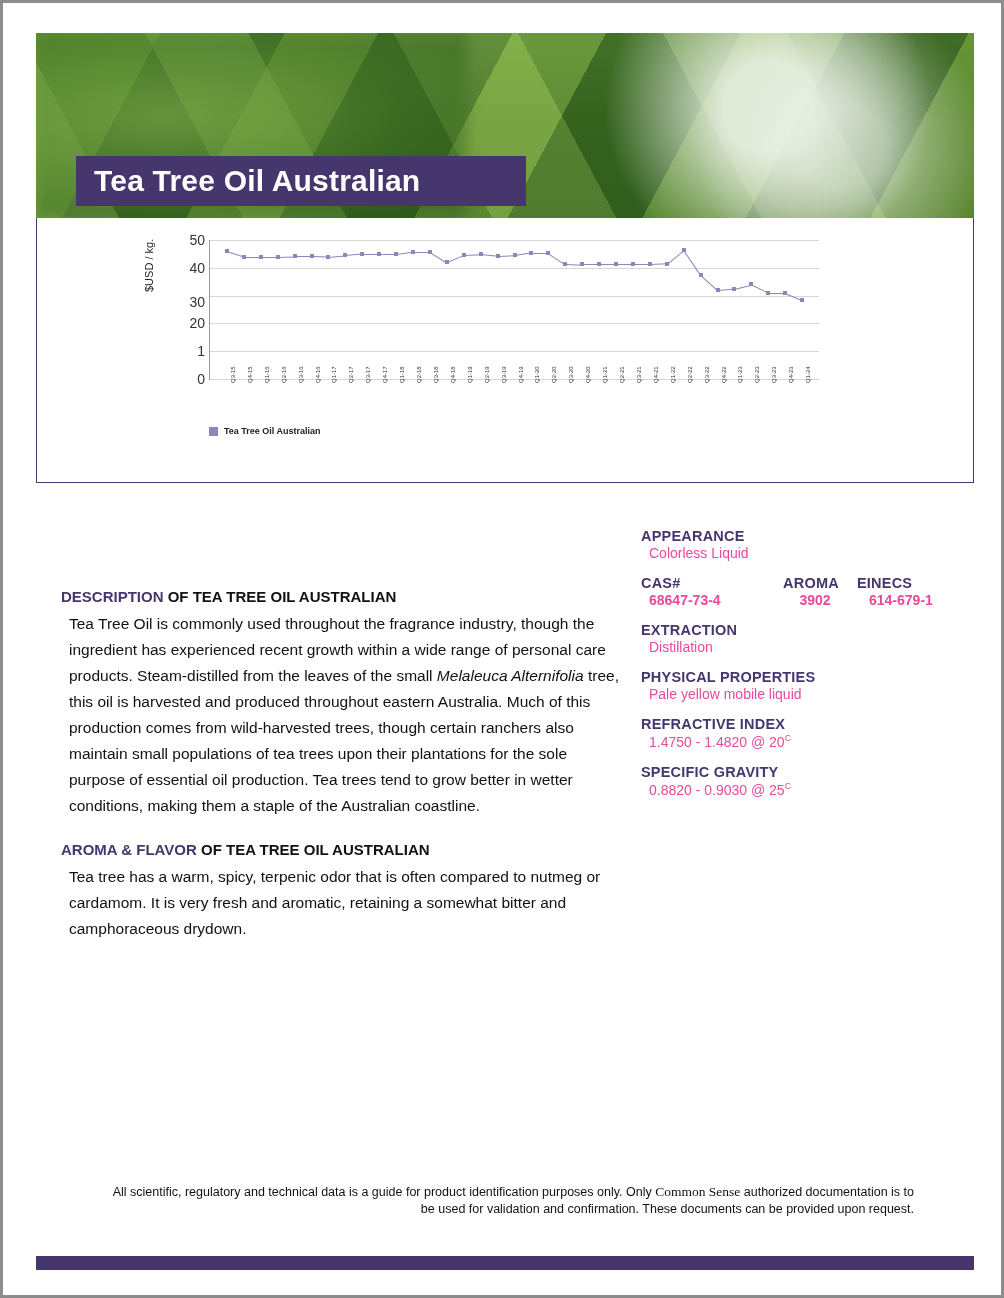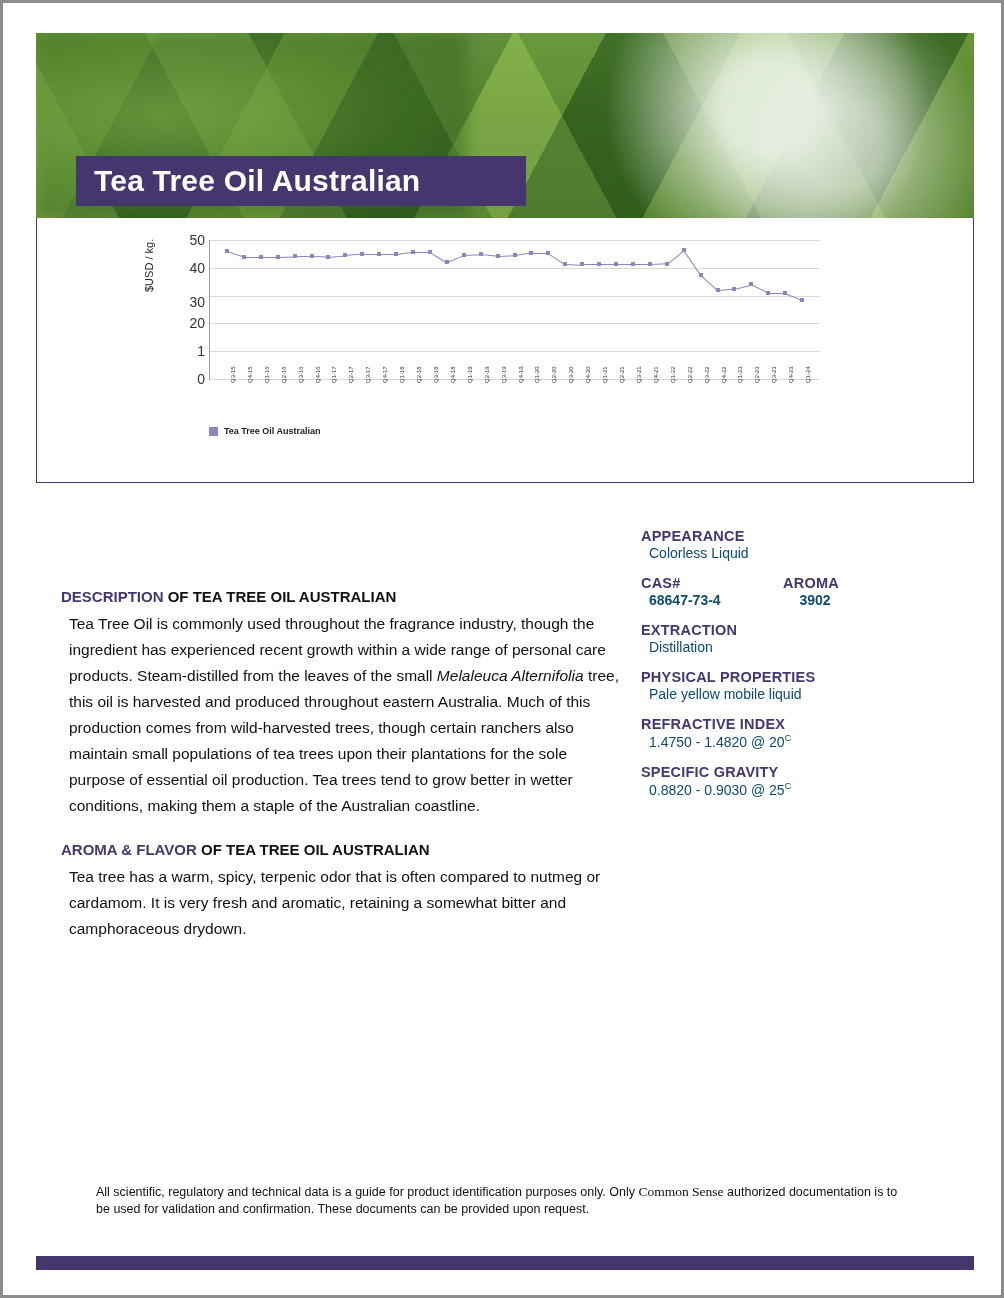--- a/index.html
+++ b/index.html
@@ -190,21 +190,21 @@
     width: 330px;
   }
   .r-label {
     font-size: 14.5px;
     font-weight: bold;
     color: #46366e;
     letter-spacing: 0.2px;
   }
   .r-value {
     font-size: 14px;
-    color: #0c4a6e;
+    color: #ec4899;
     margin: 1px 0 14px 8px;
   }
   .triple {
     display: flex;
     margin-bottom: 0;
   }
   .triple .col { }
   .triple .c1 { width: 130px; }
   .triple .c2 { width: 80px; text-align: left; }
   .triple .c3 { width: 115px; }
@@ -213,21 +213,21 @@
   .c3 .r-label { padding-left: 6px; }
   .c3 .r-value { padding-left: 10px; }
   sup { font-size: 9px; vertical-align: super; }
 
   
   .footer {
     position: absolute;
     left: 33px;
     top: 1180px;
     width: 938px;
-    text-align: left;
+    text-align: right;
     font-size: 12.5px;
     color: #111;
     line-height: 17px;
     padding: 0 60px;
   }
   .footer .serifname { font-family: "Liberation Serif", serif; font-size: 13.5px; }
   .bottom-bar {
     position: absolute;
     left: 33px;
     top: 1253px;
@@ -397,20 +397,24 @@
 
       <div class="triple">
         <div class="col c1">
           <div class="r-label">CAS#</div>
           <div class="r-value">68647-73-4</div>
         </div>
         <div class="col c2">
           <div class="r-label">AROMA</div>
           <div class="r-value">3902</div>
         </div>
+        <div class="col c3">
+          <div class="r-label">EINECS</div>
+          <div class="r-value">614-679-1</div>
+        </div>
       </div>
 
       <div class="r-label">EXTRACTION</div>
       <div class="r-value">Distillation</div>
 
       <div class="r-label">PHYSICAL PROPERTIES</div>
       <div class="r-value">Pale yellow mobile liquid</div>
 
       <div class="r-label">REFRACTIVE INDEX</div>
       <div class="r-value"><span>1.4750 - 1.4820 @ 20</span><sup>C</sup></div>

